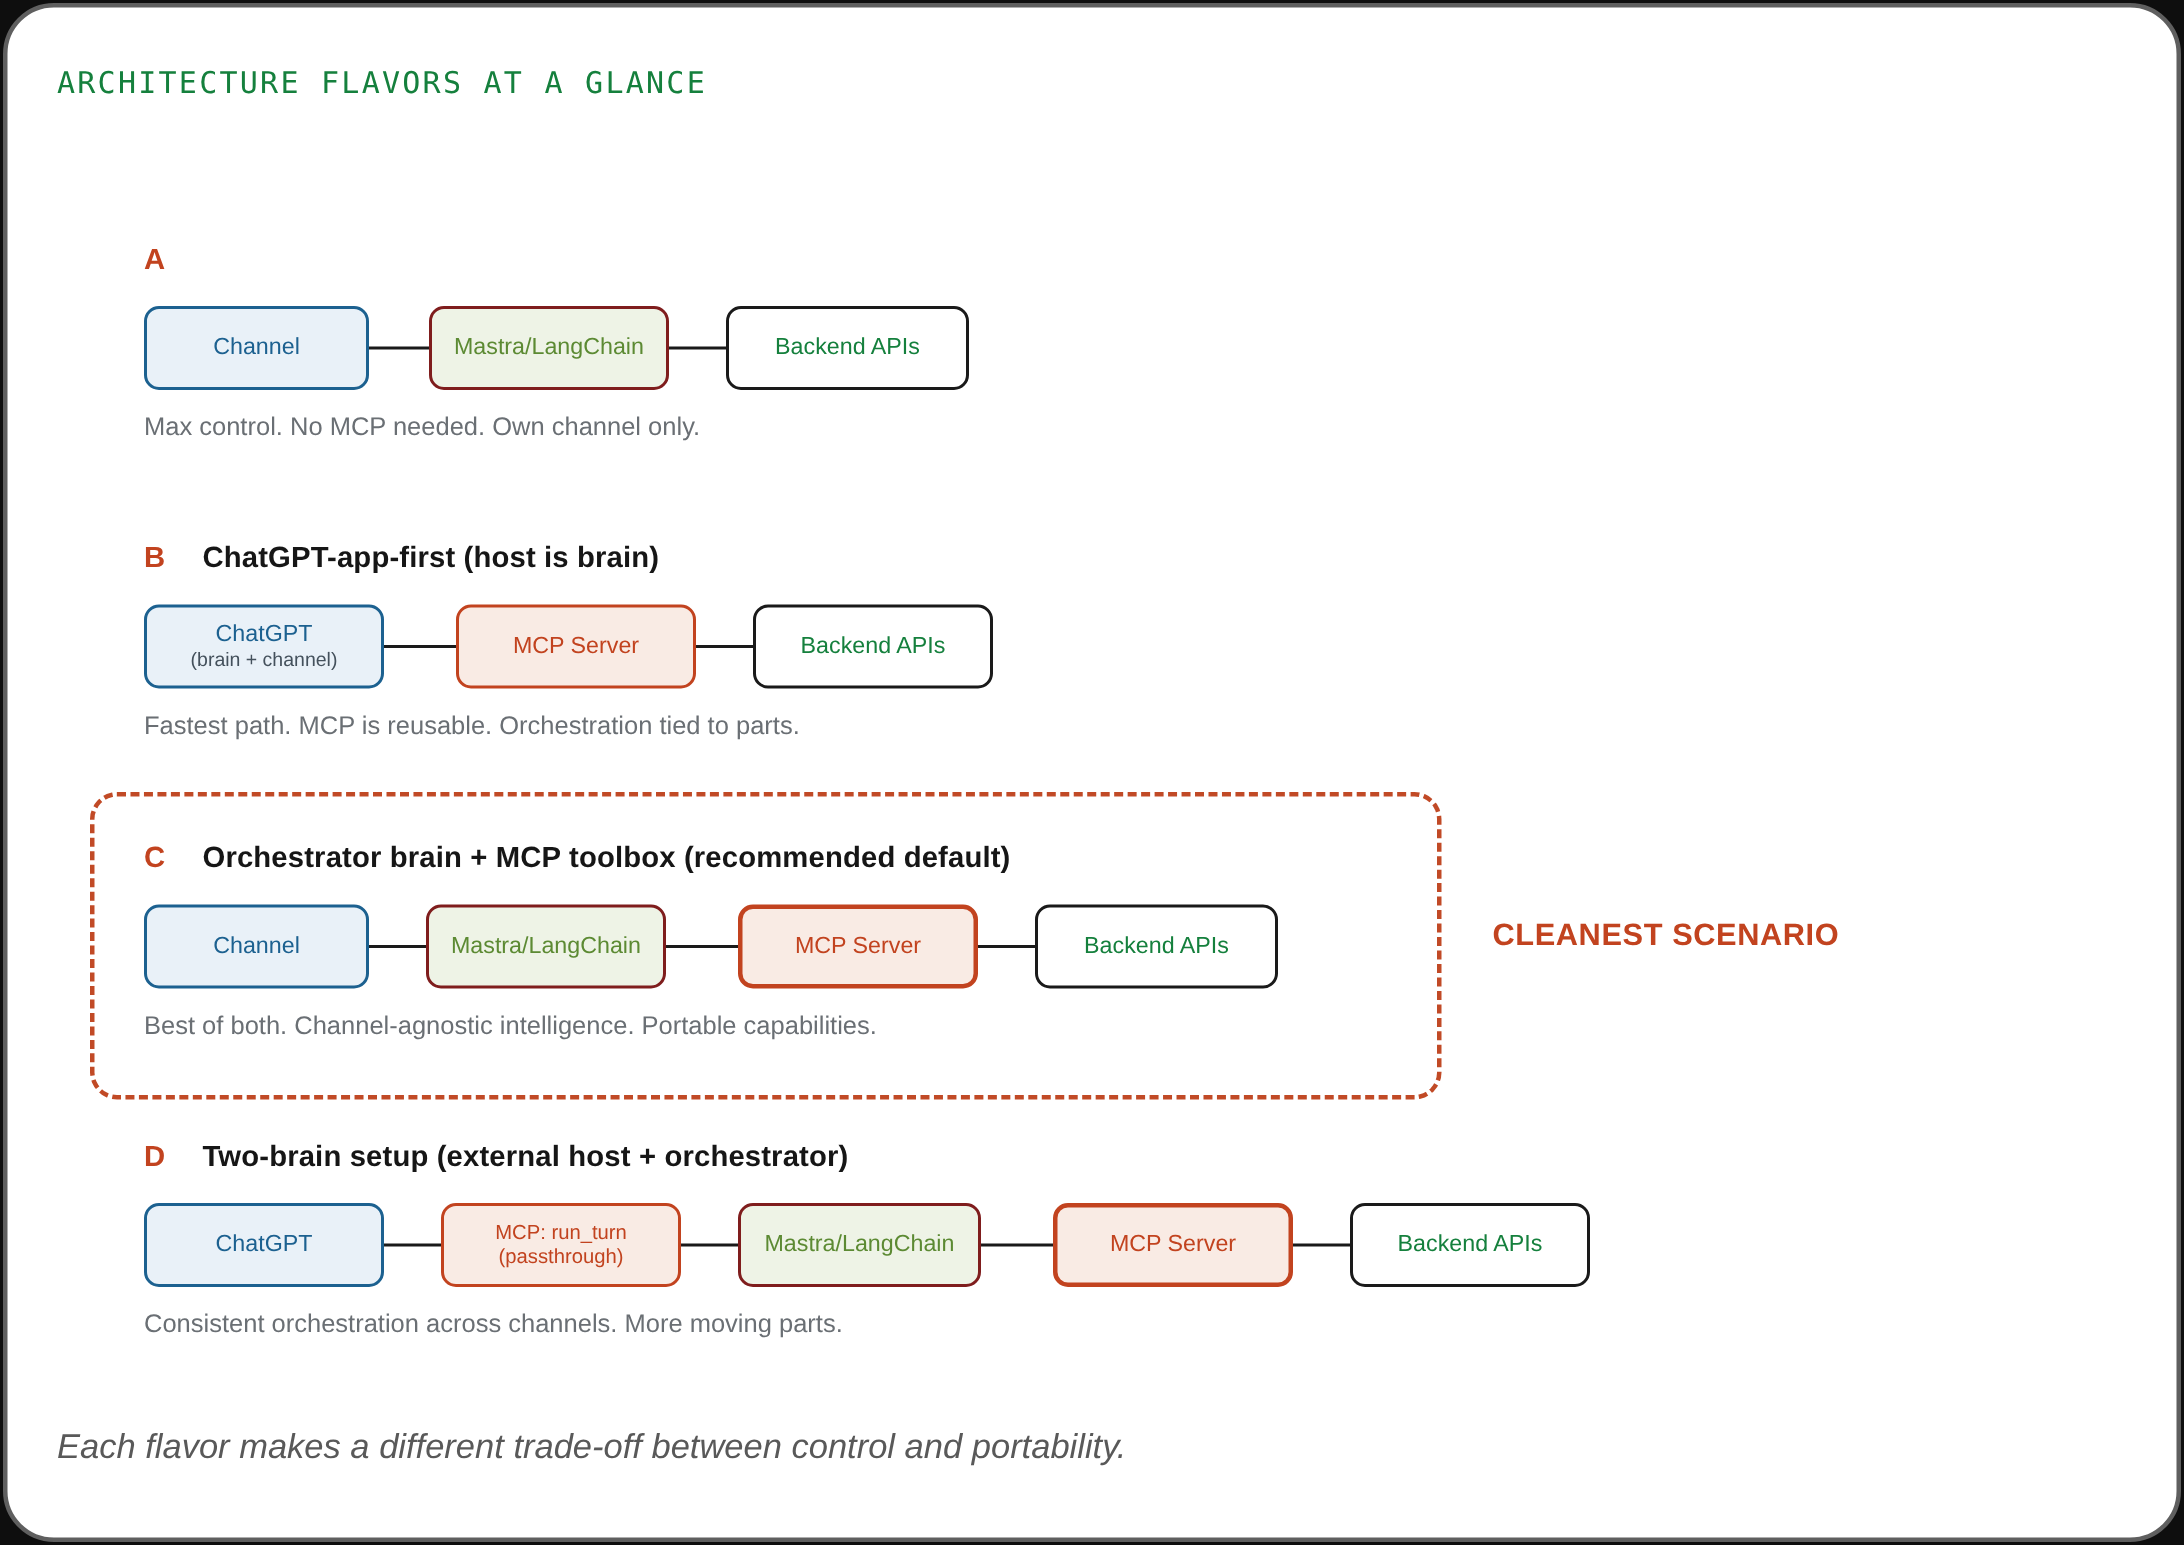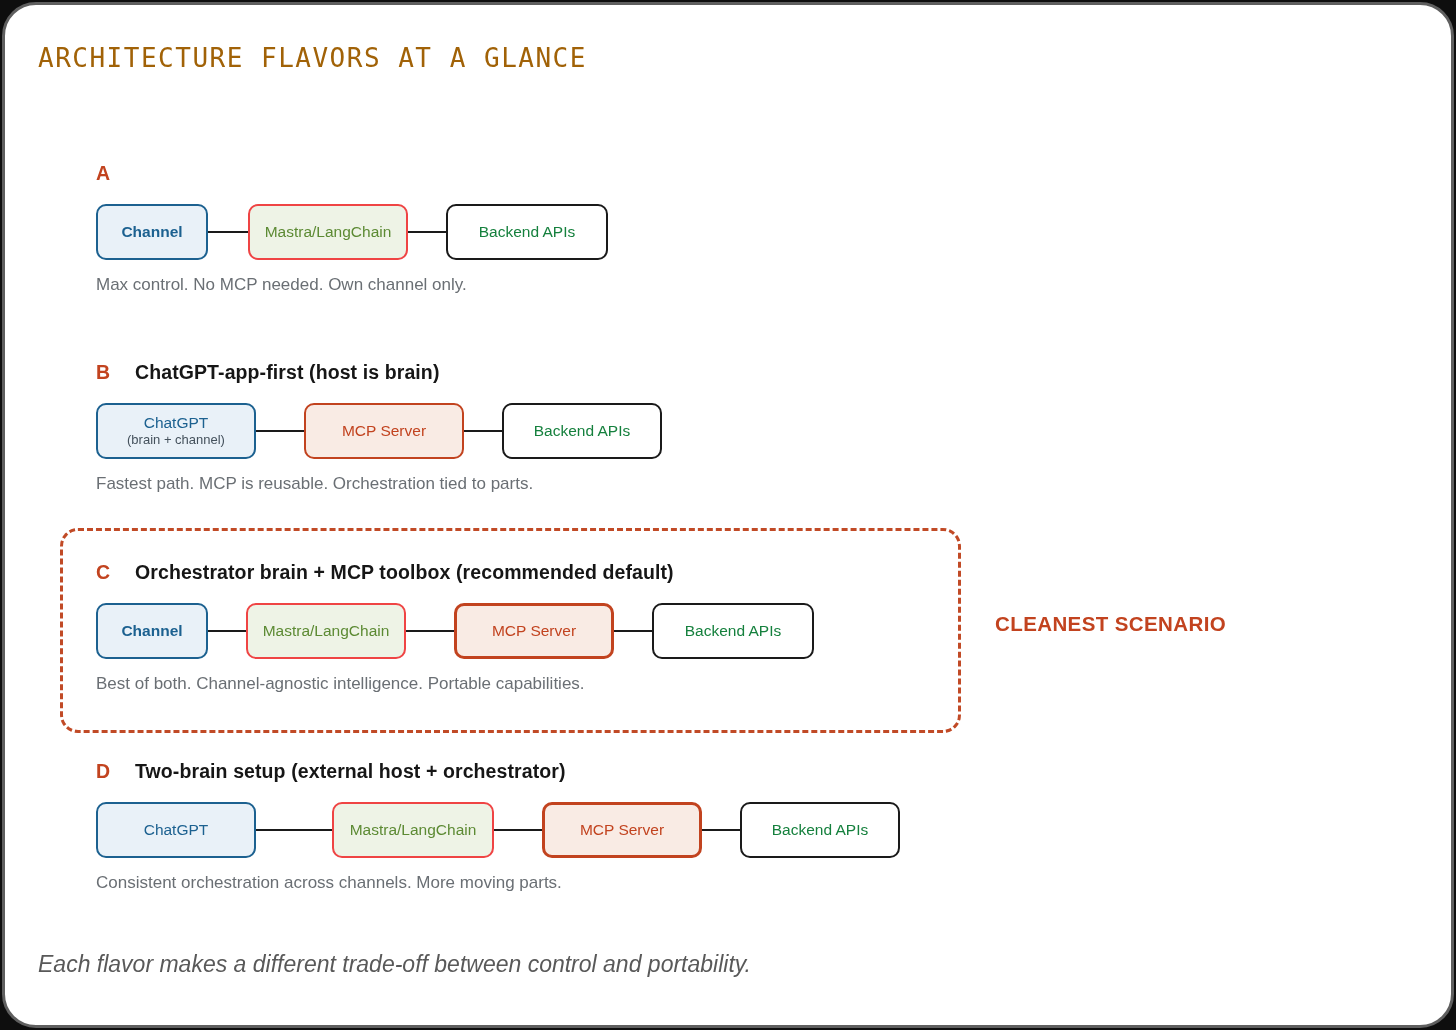--- a/index.html
+++ b/index.html
@@ -13,23 +13,23 @@
     position: absolute;
     left: 2px; top: 2px; right: 2px; bottom: 2px;
     background: #ffffff;
     border: 3px solid #5f5f5f;
     border-radius: 34px;
   }
   .page-title {
     position: absolute;
     left: 33px; top: 38px;
     font-family: "DejaVu Sans Mono", "Liberation Mono", monospace;
-    font-size: 26px;
+    font-size: 20px;
     letter-spacing: 1.5px;
-    color: #a16207;
+    color: #15803d;
     white-space: nowrap;
   }
   .section { position: absolute; left: 91px; }
   .sec-head {
     display: flex;
     align-items: baseline;
     margin-bottom: 19px;
     white-space: nowrap;
   }
   .sec-letter {
@@ -53,26 +53,26 @@
     flex-direction: column;
     align-items: center;
     justify-content: center;
     font-size: 15.5px;
     line-height: 18px;
     text-align: center;
     background: #fff;
     flex: none;
   }
   .node .sub { font-size: 13px; line-height: 16px; }
-  .w130 { width: 112px; font-weight: bold; }
+  .w130 { width: 150px; }
   .w160 { width: 160px; }
   .w162 { width: 162px; }
   .node-blue   { background: #e9f1f8; border: 2px solid #1c6190; color: #1c6190; }
   .node-blue .sub { color: #44515c; }
-  .node-green  { background: #eef3e6; border: 2px solid #ef4444; color: #5c8a33; }
+  .node-green  { background: #eef3e6; border: 2px solid #7f1d1d; color: #5c8a33; }
   .node-red    { background: #f9ebe4; border: 2px solid #c2431f; color: #c2431f; }
   .node-red-bold { background: #f9ebe4; border: 3px solid #c2431f; color: #c2431f; }
   .node-plain  { background: #ffffff; border: 2px solid #1a1a1a; color: #15803d; }
   .conn { height: 2px; background: #1a1a1a; flex: none; }
   .conn-38 { width: 38px; }
   .conn-40 { width: 40px; }
   .conn-48 { width: 48px; }
   .caption {
     margin-top: 15px;
     font-size: 17px;
@@ -186,20 +186,24 @@
   <div class="section" style="top:755px;">
     <div class="sec-head">
       <span class="sec-letter">D</span>
       <span class="sec-title">Two-brain setup (external host + orchestrator)</span>
     </div>
     <div class="flow">
       <div class="node node-blue w160">
         <span>ChatGPT</span>
       </div>
       <div class="conn conn-38"></div>
+      <div class="node node-red w160">
+        <span class="sub" style="font-size:13.5px;">MCP: run_turn</span>
+        <span class="sub" style="font-size:13.5px;">(passthrough)</span>
+      </div>
       <div class="conn conn-38"></div>
       <div class="node node-green w162">
         <span>Mastra/LangChain</span>
       </div>
       <div class="conn conn-48"></div>
       <div class="node node-red-bold w160">
         <span>MCP Server</span>
       </div>
       <div class="conn conn-38"></div>
       <div class="node node-plain w160">

